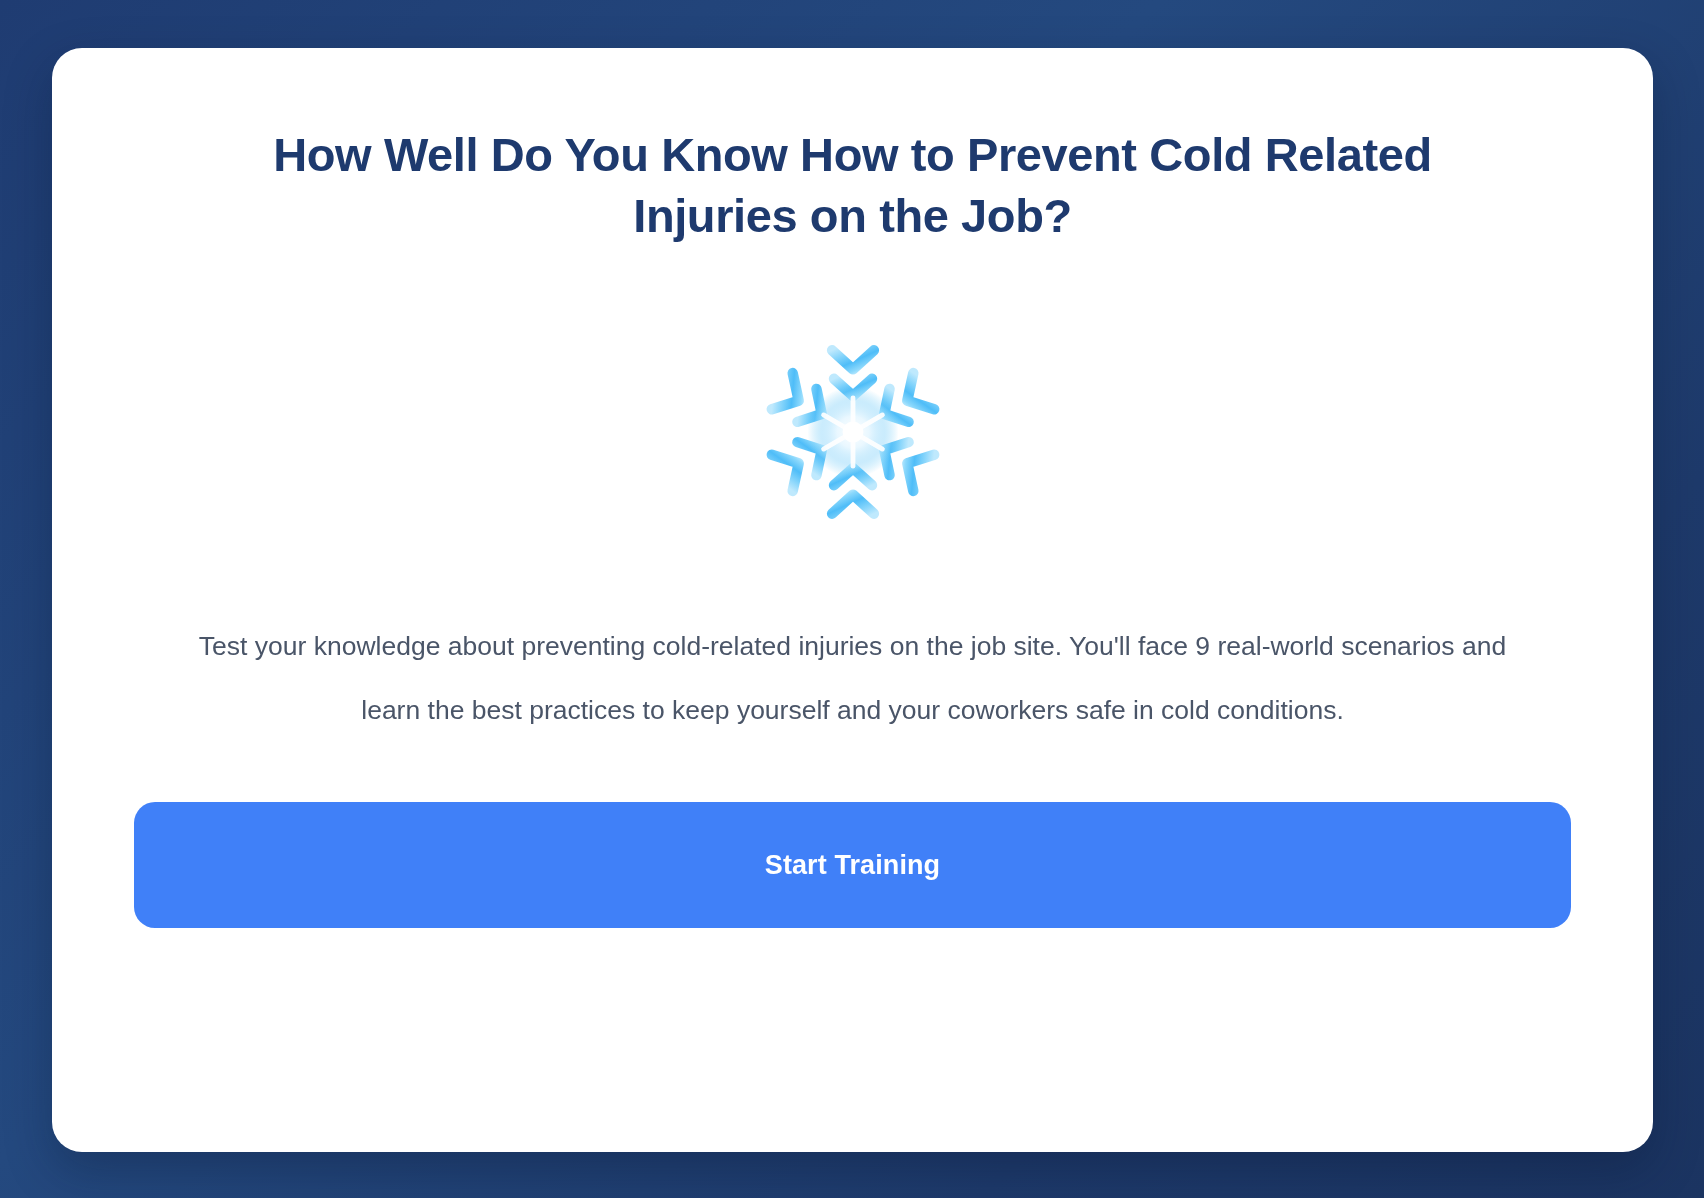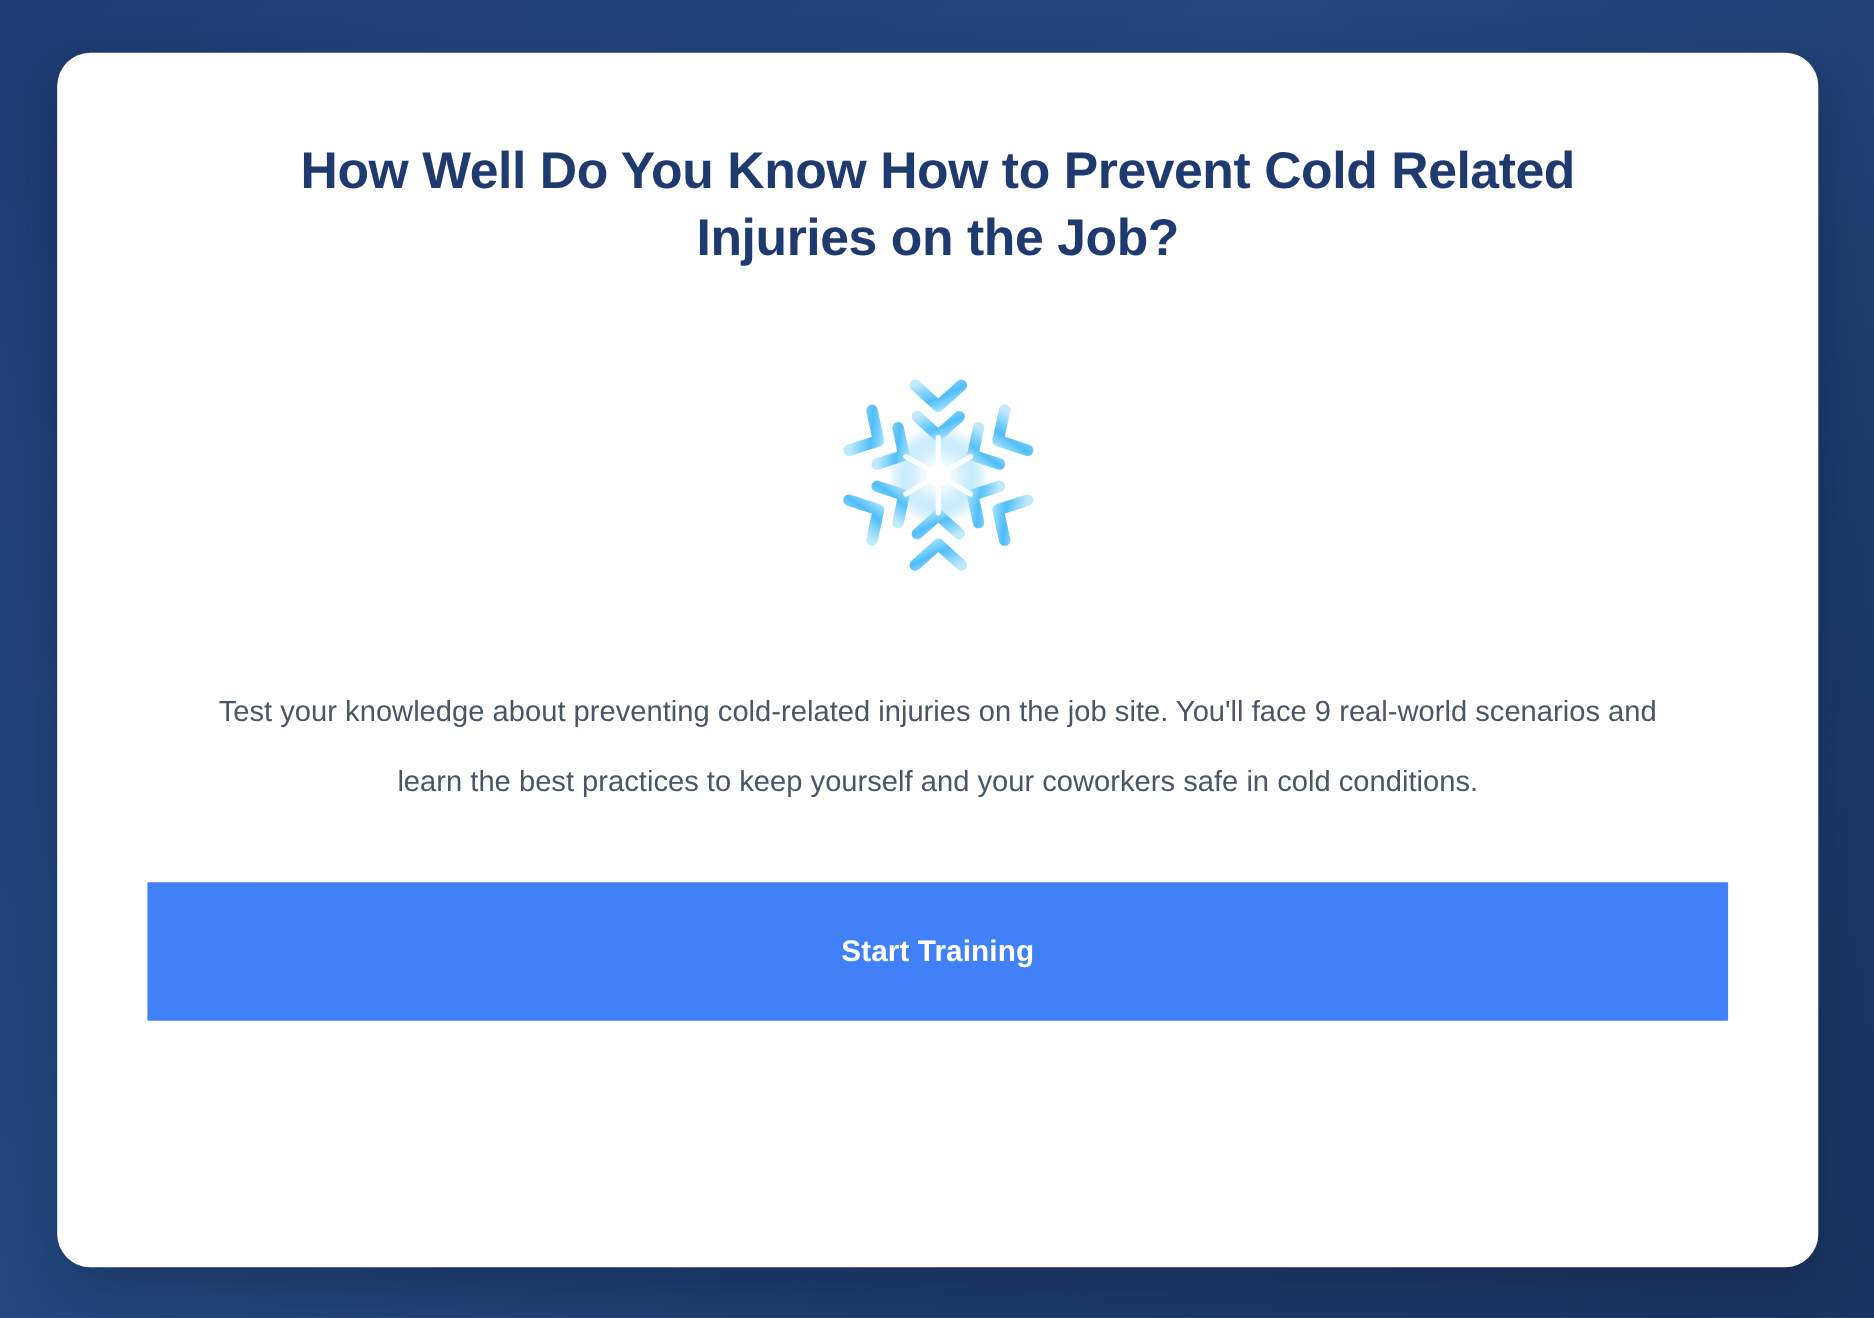--- a/index.html
+++ b/index.html
@@ -82,21 +82,21 @@
     color: #4a5568;
   }
 
   
   .cta-button {
     margin-top: 60px;
     width: 1437px;
     height: 126px;
     background: #4080f8;
     border: none;
-    border-radius: 1px;
+    border-radius: 21px;
     color: #ffffff;
     font-family: "Liberation Sans", sans-serif;
     font-size: 27px;
     font-weight: 700;
     letter-spacing: 0.1px;
     cursor: pointer;
     display: flex;
     align-items: center;
     justify-content: center;
   }

